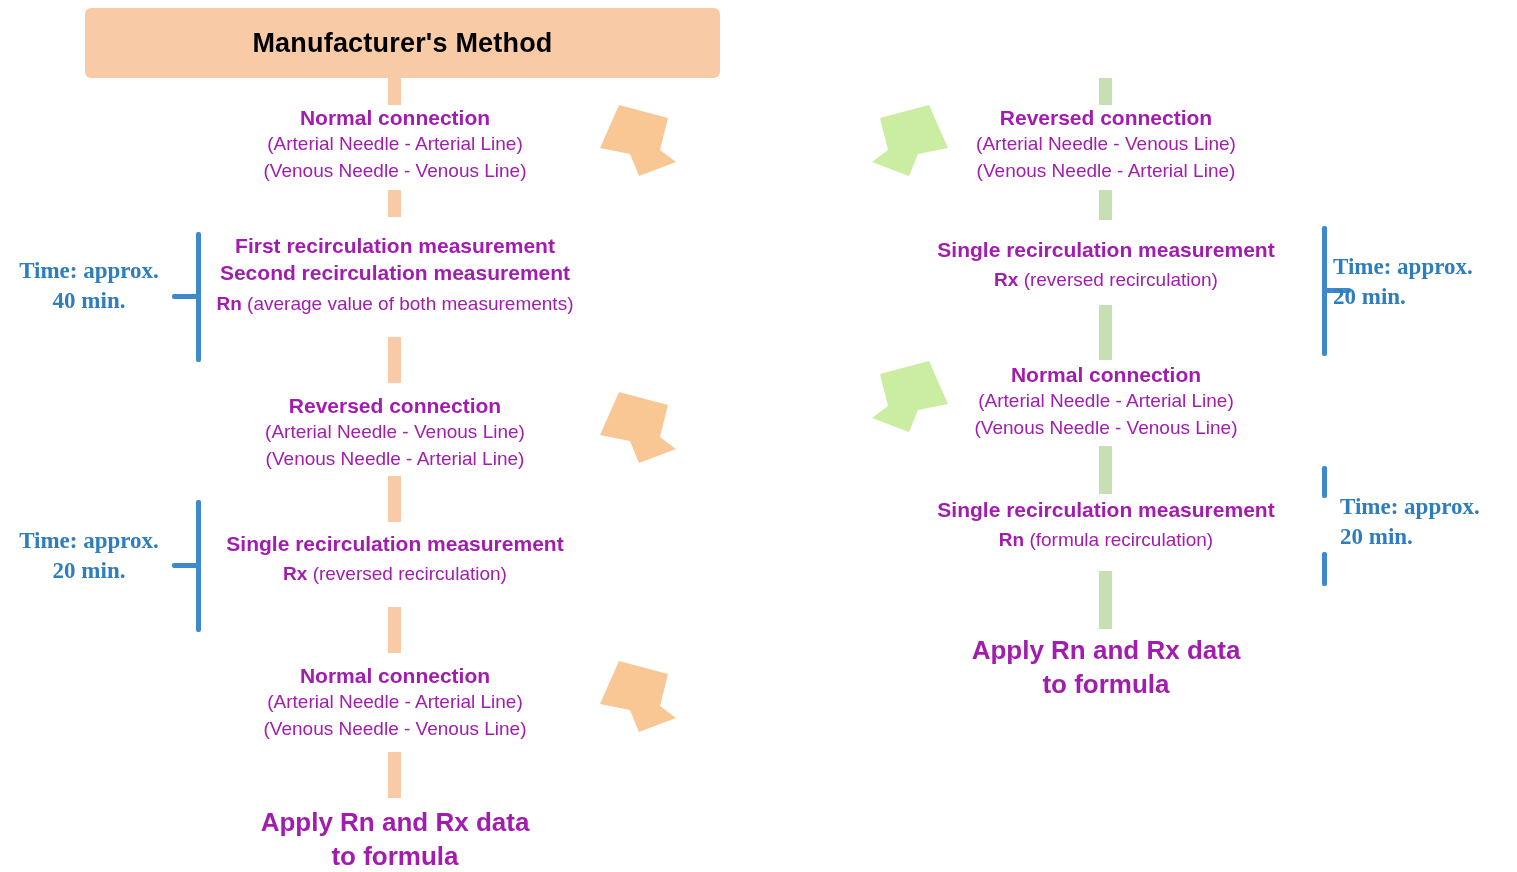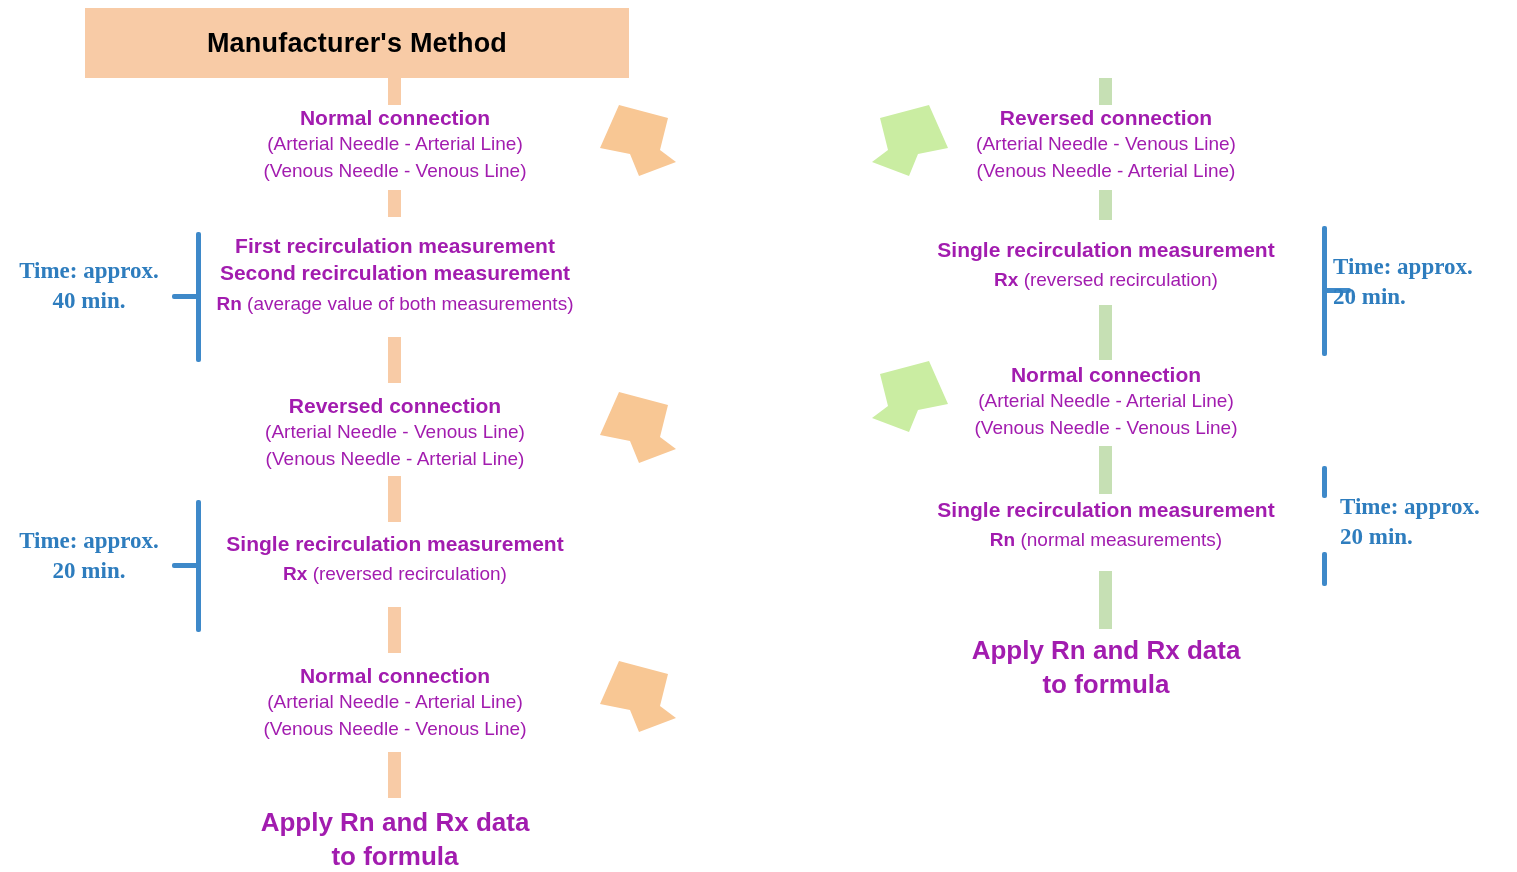--- a/index.html
+++ b/index.html
@@ -22,22 +22,23 @@
     position: absolute;
     display: flex;
     align-items: center;
     justify-content: center;
     font-size: 27px;
     font-weight: bold;
     color: #000000;
     letter-spacing: 0.2px;
   }
   #header-left {
-    left: 85px; top: 8px; width: 544px; height: 70px;
+    left: 85px; top: 8px; width: 635px; height: 70px;
     background: #F8CBA6;
+    border-radius: 6px;
   }
   #header-right {
     left: 787px; top: 8px; width: 630px; height: 70px;
     background: #C6E0B4;
   }
 
   
   .connector {
     position: absolute;
     width: 13px;
@@ -208,21 +209,21 @@
   </div>
 
   <div class="node" style="left:856px; top:361px; width:500px;">
     <div class="title">Normal connection</div>
     <div class="sub">(Arterial Needle - Arterial Line)</div>
     <div class="sub">(Venous Needle - Venous Line)</div>
   </div>
 
   <div class="node" style="left:856px; top:496px; width:500px;">
     <div class="title">Single recirculation measurement</div>
-    <div class="sub" style="margin-top:4px;"><span class="bold">Rn</span><span> (normal measurements)</span></div>
+    <div class="sub" style="margin-top:4px;"><span class="bold">Rn</span><span> (formula recirculation)</span></div>
   </div>
 
   <div class="node big" style="left:856px; top:634px; width:500px;">
     <div class="title">Apply Rn and Rx data</div>
     <div class="title">to formula</div>
   </div>
 
   <div class="bracket" style="left:1322px; top:226px; width:5px; height:130px;">
     <div class="spine" style="height:130px;"></div>
     <div class="tick" style="left:3px; top:62px; width:26px;"></div>

